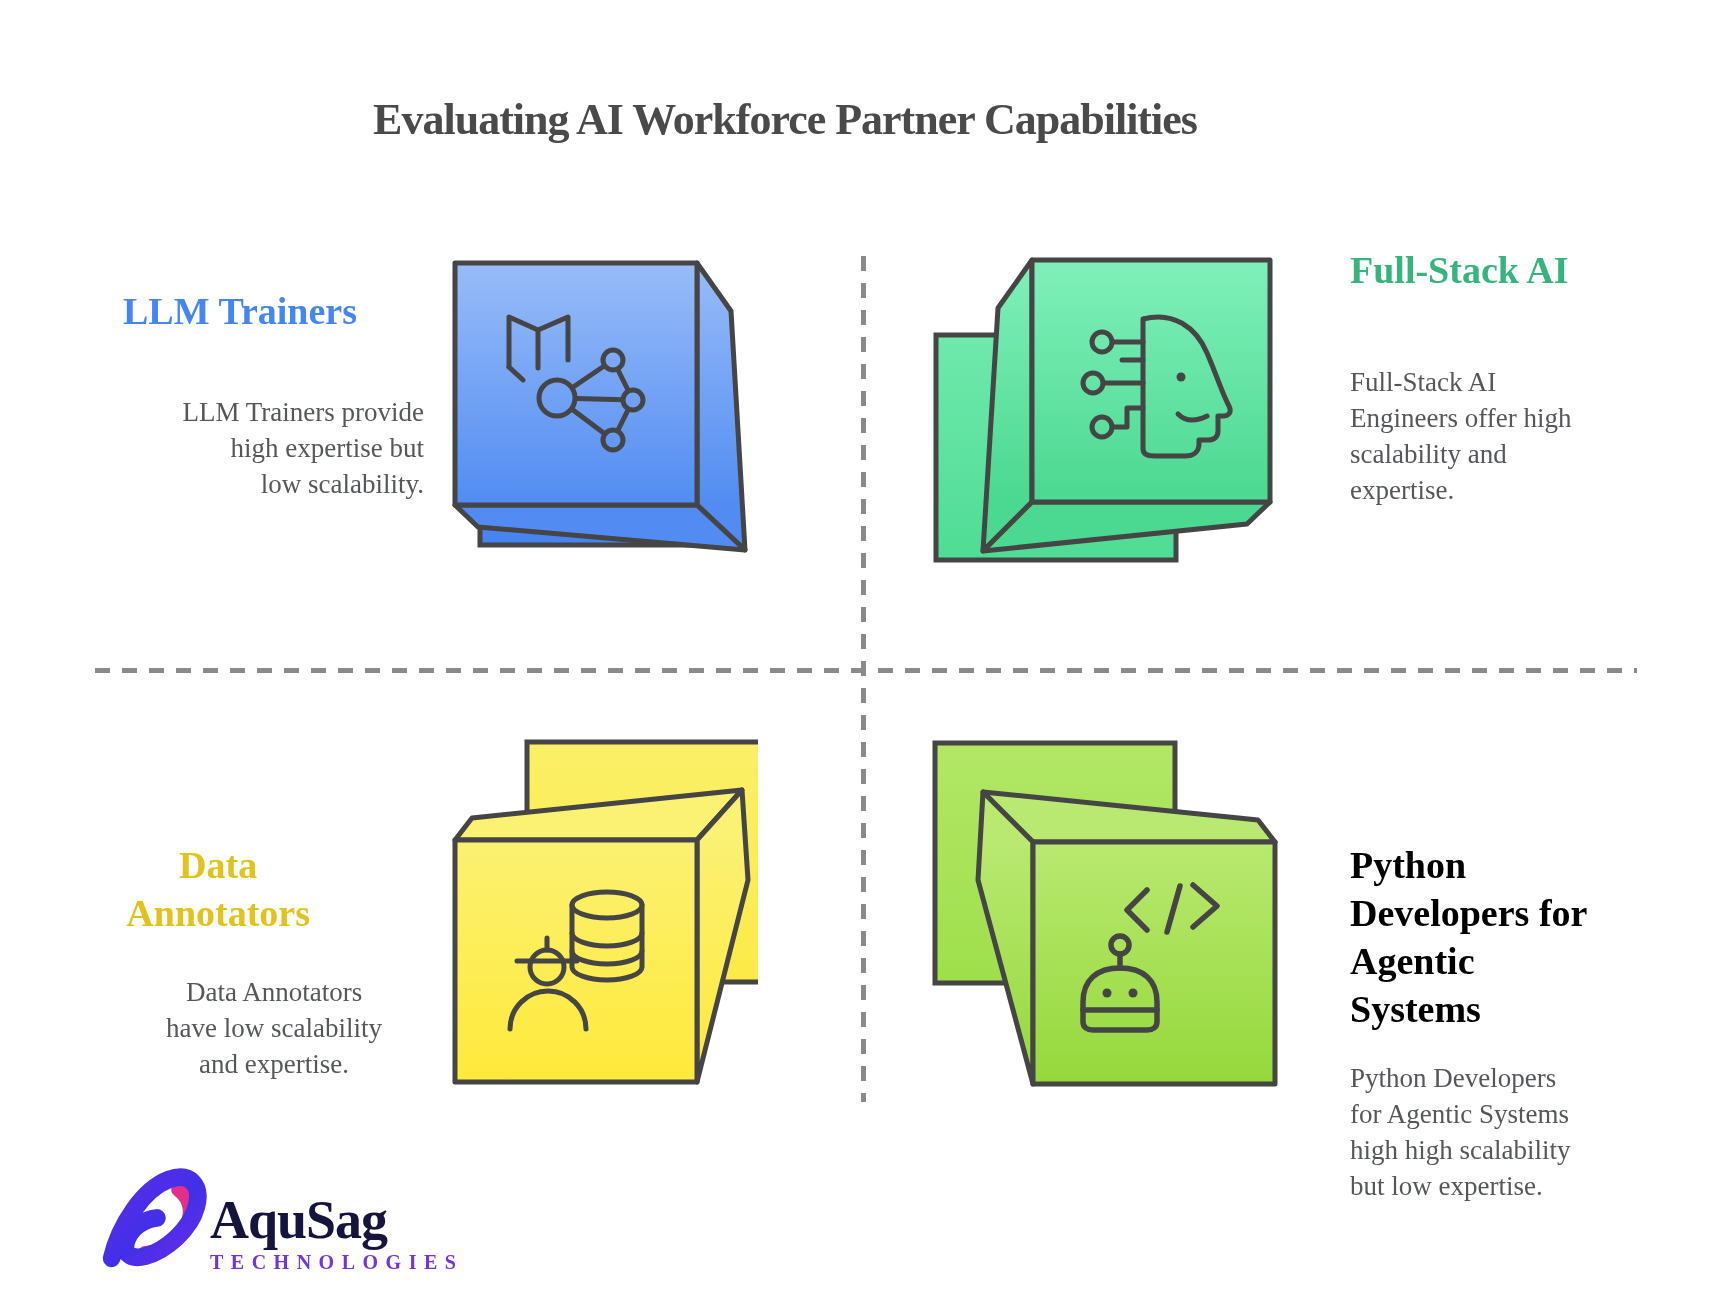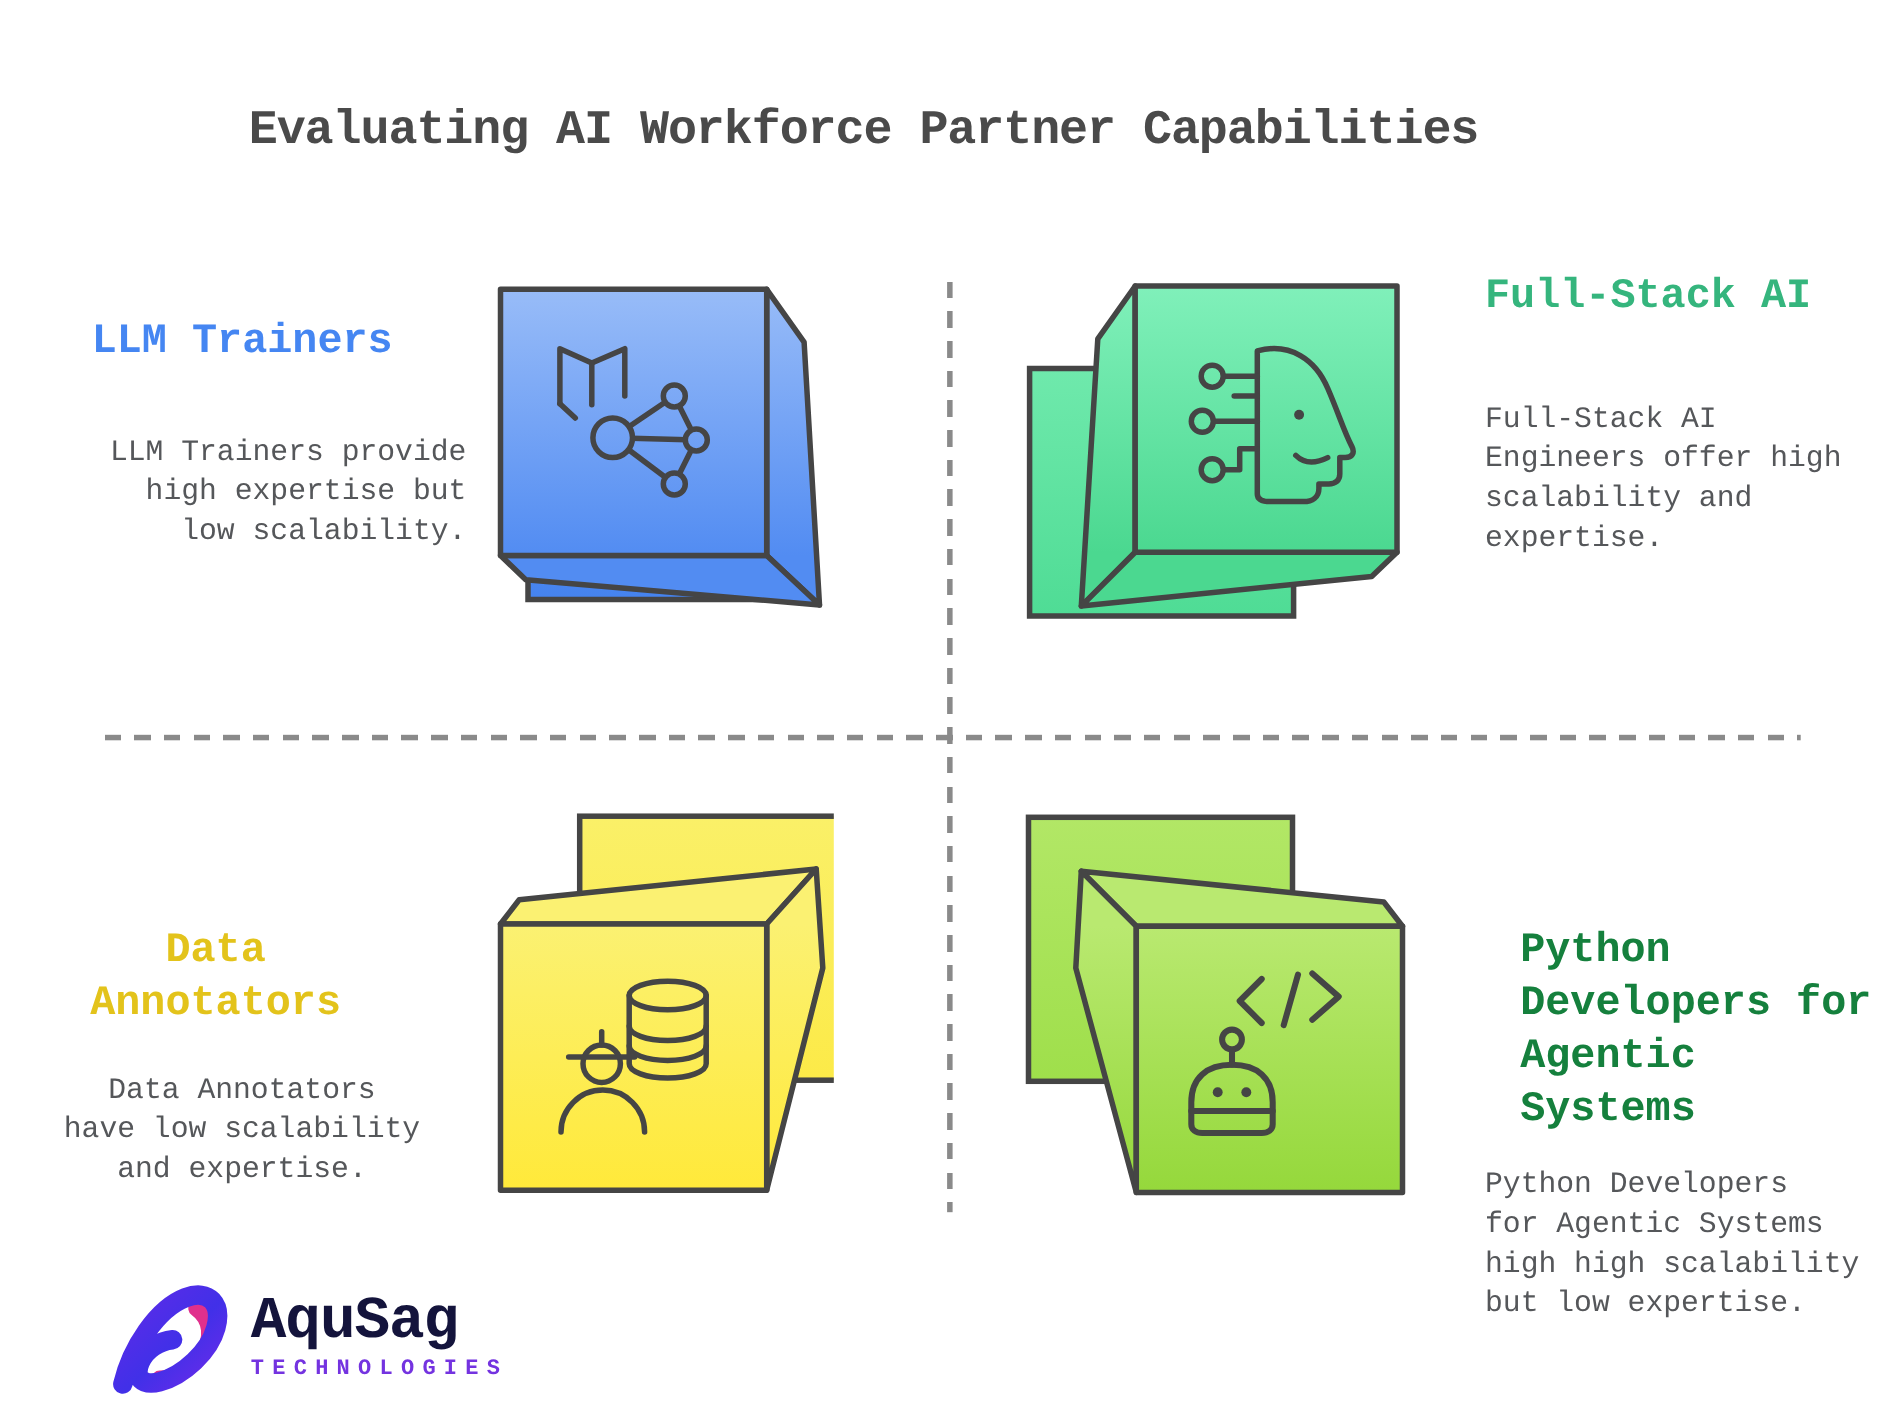--- a/index.html
+++ b/index.html
@@ -1,36 +1,36 @@
 <!DOCTYPE html>
 <html><head>
 <meta charset="utf-8">
 <style>
   html,body{margin:0;padding:0;background:#ffffff;}
   .canvas{position:relative;width:1728px;height:1296px;background:#ffffff;overflow:hidden;
-          font-family:Liberation Mono, monospace;}
+          font-family:Liberation Serif, serif;}
   .abs{position:absolute;}
   .title{left:785px;top:94px;transform:translateX(-50%);font-size:44px;font-weight:700;
          color:#4A4A4A;letter-spacing:-1px;white-space:nowrap;}
   .dash-h{left:95px;top:668px;width:1542px;height:5px;
           background:repeating-linear-gradient(90deg,#8A8A8A 0 15px,transparent 15px 27px);}
   .dash-v{left:861px;top:256px;width:5px;height:846px;
           background:repeating-linear-gradient(180deg,#8A8A8A 0 15px,transparent 15px 27px);}
   .q-heading{font-size:38px;line-height:48px;font-weight:700;}
   .q-body{font-size:27px;line-height:36px;color:#55575A;}
-  .c-blue{color:#4586F2;} .c-green{color:#35B57D;} .c-yellow{color:#E3C31B;} .c-lime{color:#15803d;margin-left:32px;}
+  .c-blue{color:#4586F2;} .c-green{color:#35B57D;} .c-yellow{color:#E3C31B;} .c-lime{color:#000000;}
   .h-tl{right:1371px;top:287px;text-align:left;white-space:nowrap;}
   .b-tl{right:1304px;top:394px;text-align:right;}
   .h-tr{left:1350px;top:246px;}
   .b-tr{left:1350px;top:364px;}
   .h-bl{right:1418px;top:841px;text-align:center;}
   .b-bl{right:1346px;top:974px;text-align:center;}
   .h-br{left:1350px;top:841px;}
   .b-br{left:1350px;top:1060px;}
-  .logo{left:92px;top:1156px;display:flex;align-items:center;gap:18px;}
+  .logo{left:92px;top:1156px;display:flex;align-items:flex-end;}
   .logo-name{font-size:54px;font-weight:800;color:#14143C;letter-spacing:-1px;line-height:54px;}
   .logo-tag{font-size:20px;font-weight:700;color:#7433E0;letter-spacing:7.5px;margin-top:4px;}
 </style>
 </head>
 <body>
 
 <div class="canvas">
 
   <div class="abs title">Evaluating AI Workforce Partner Capabilities</div>
 

